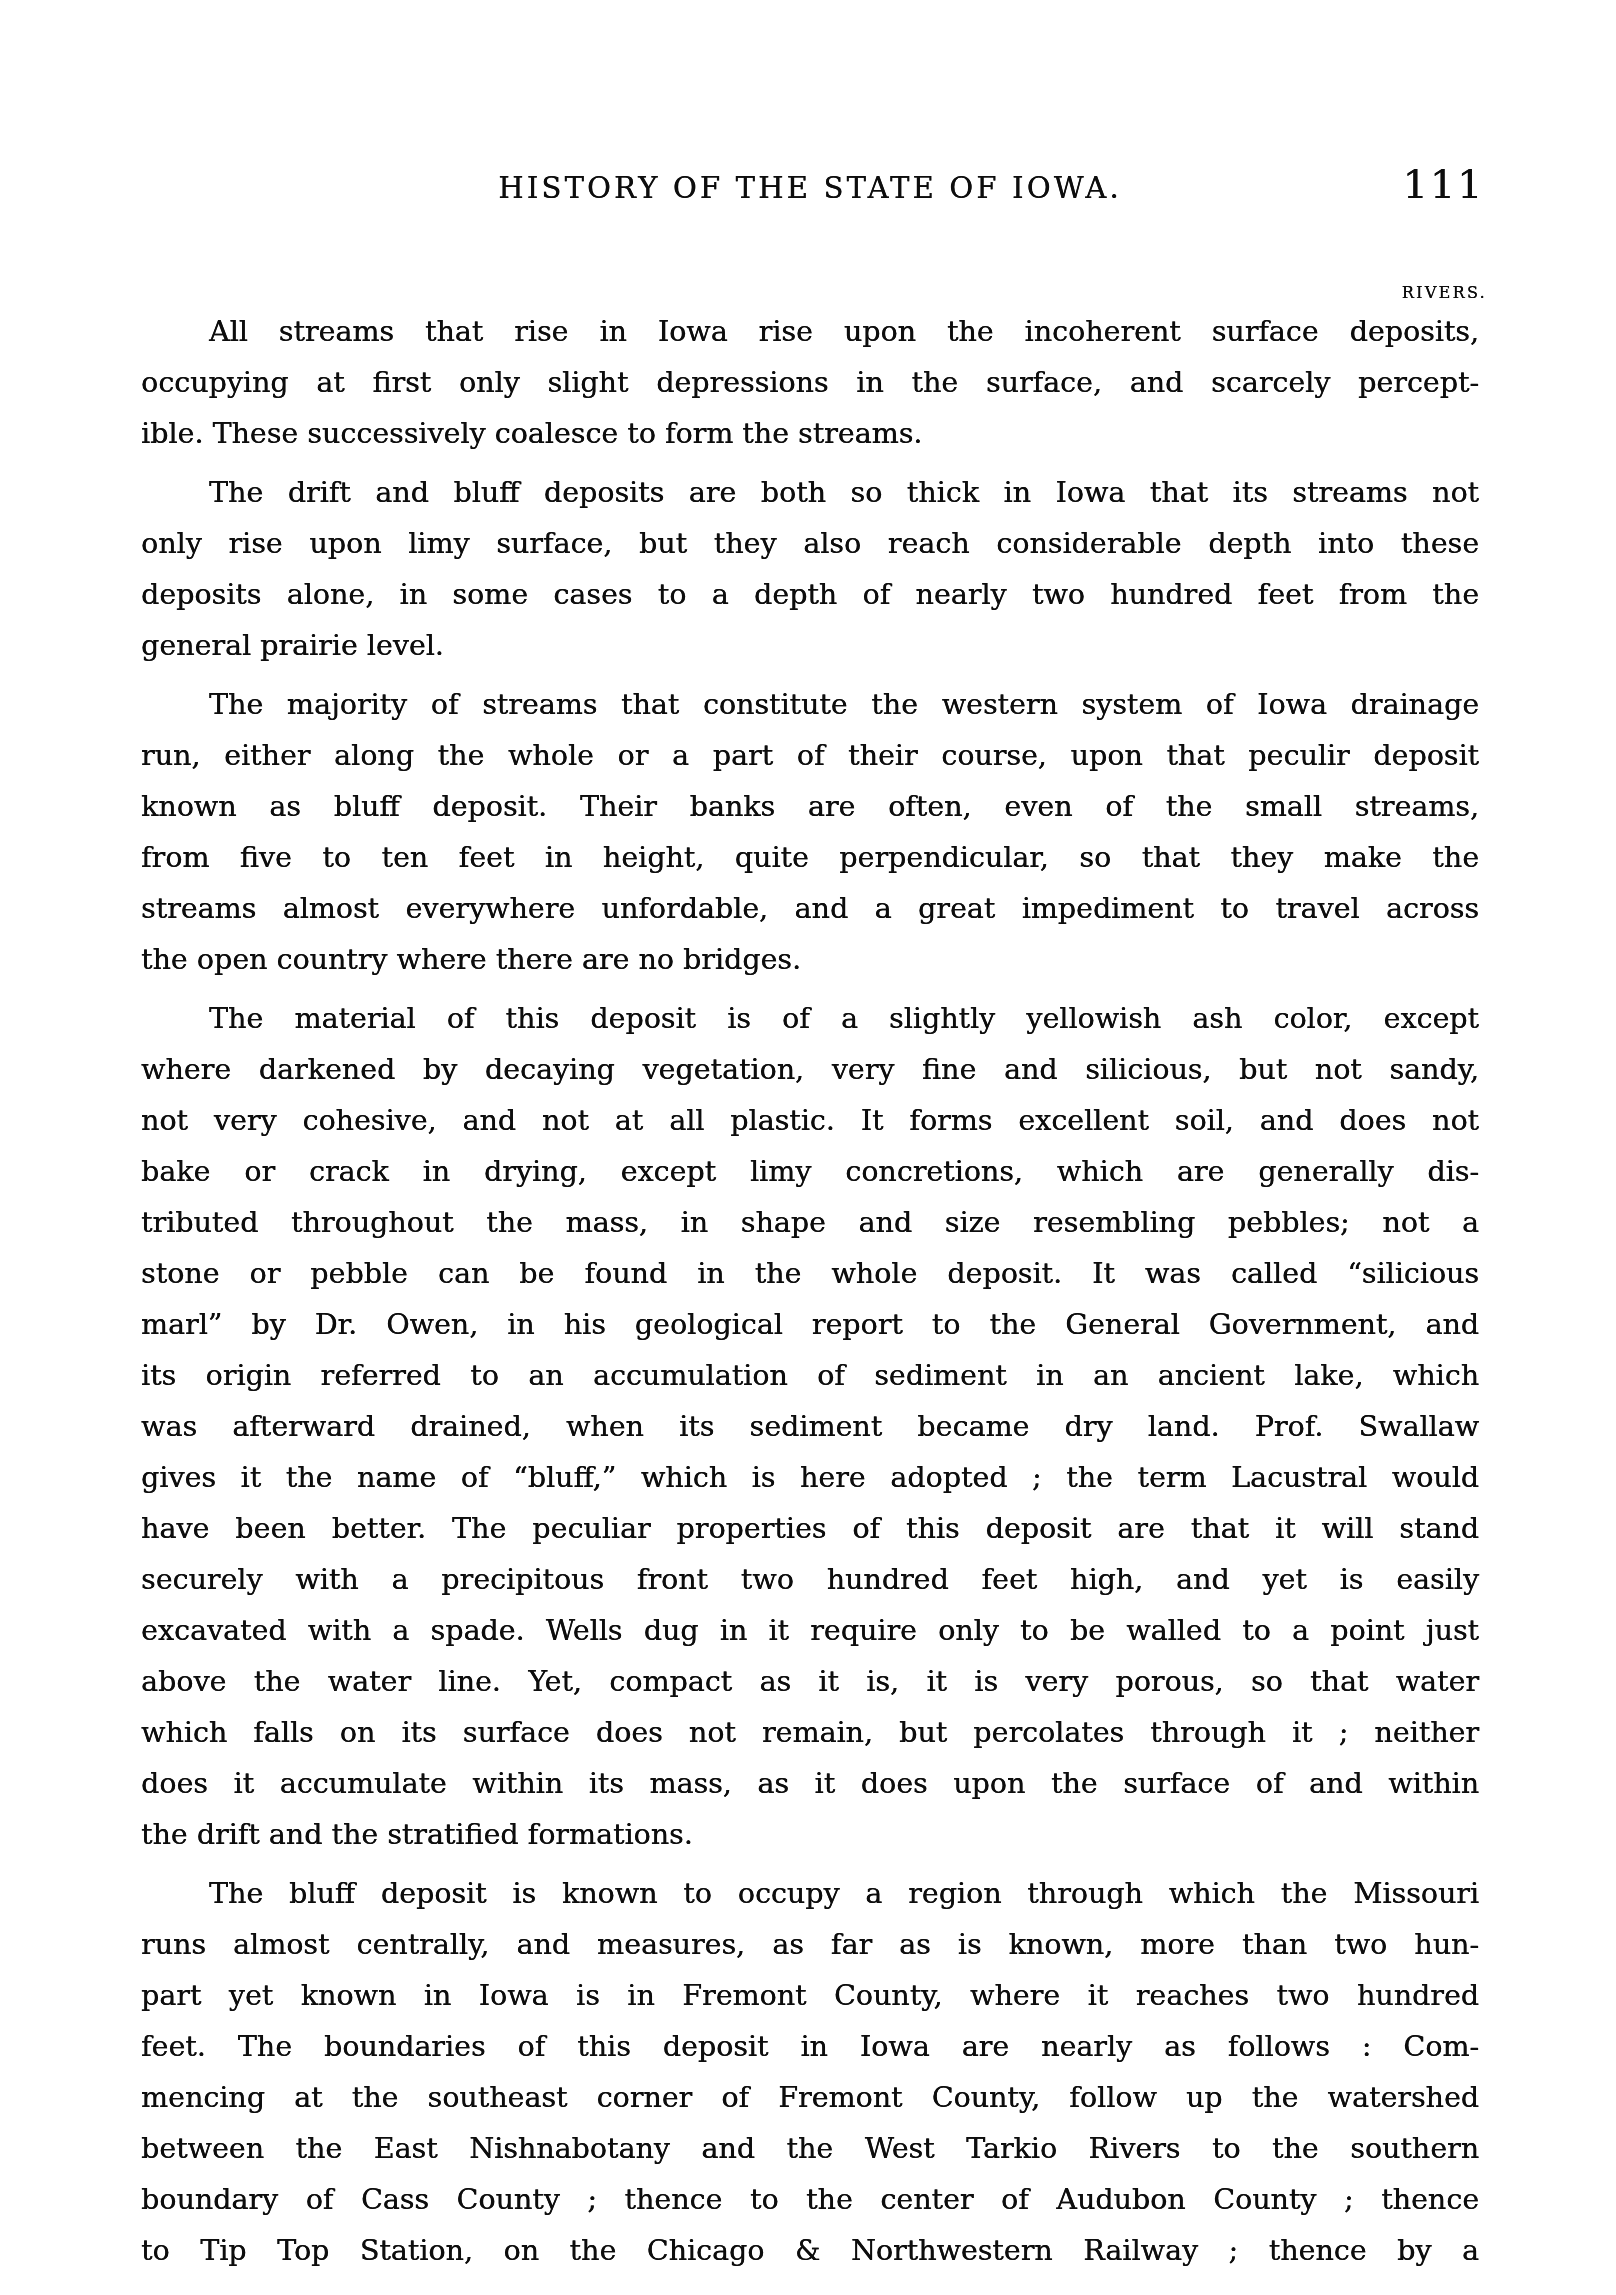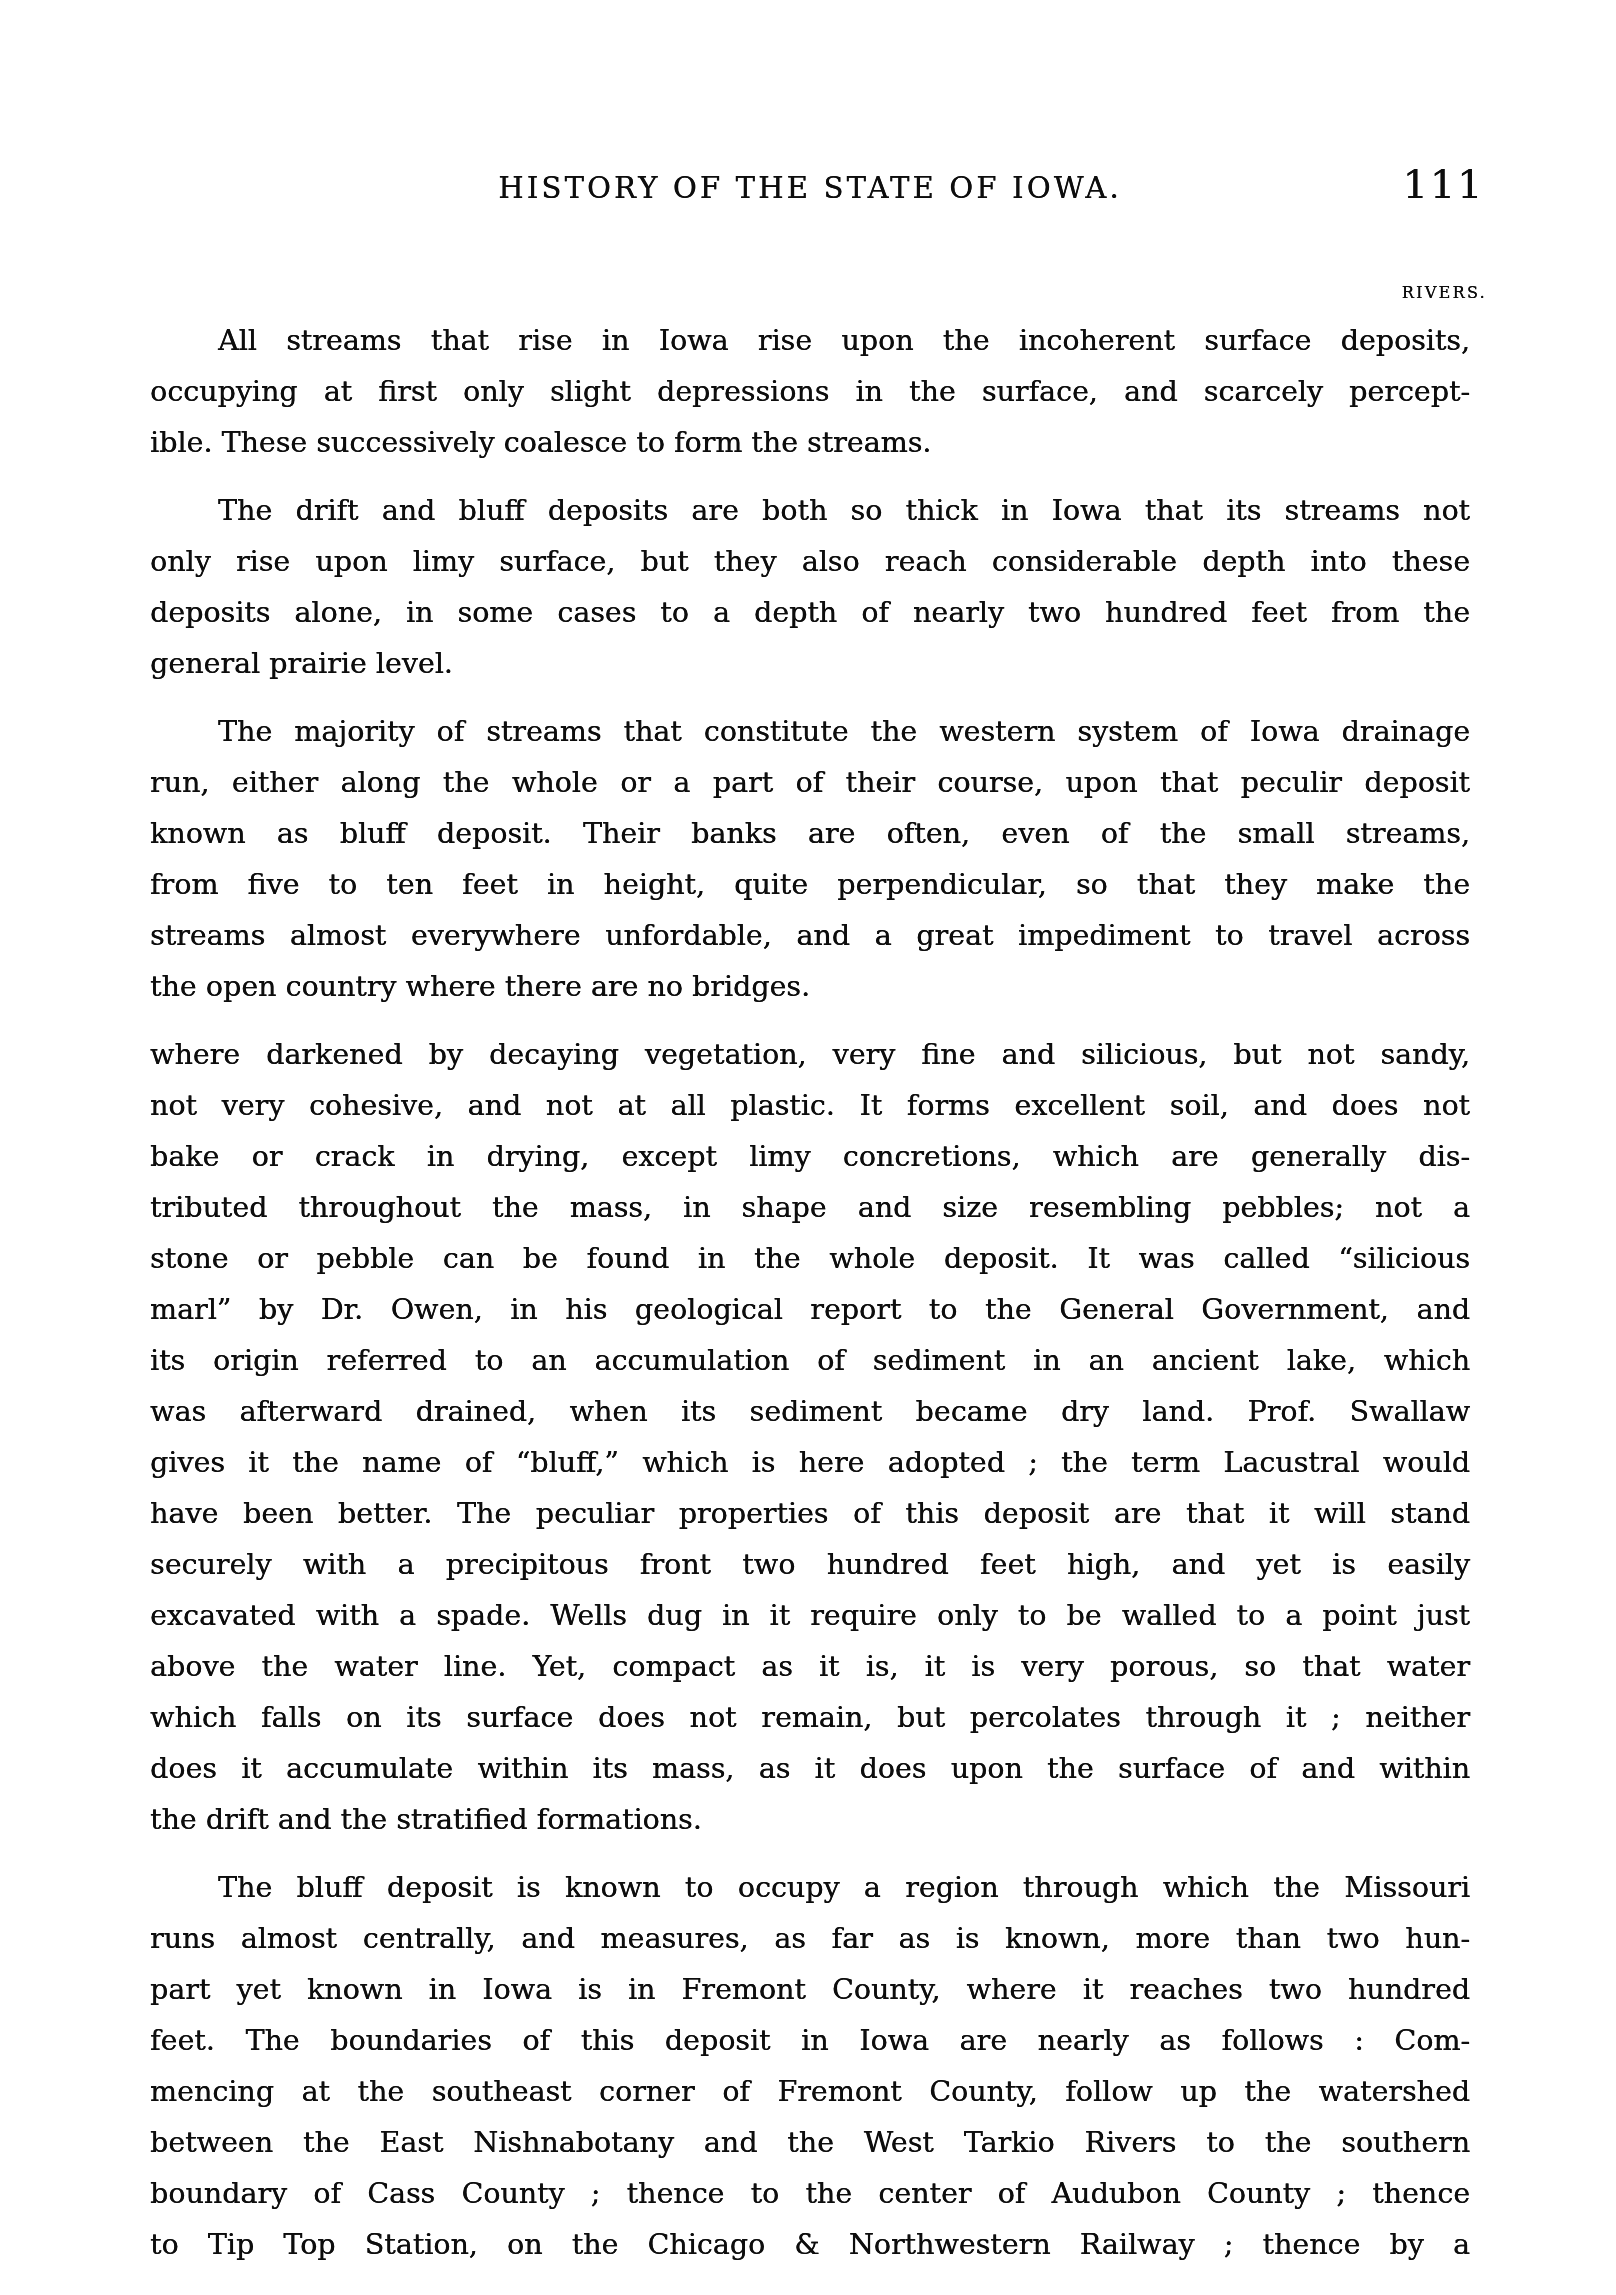--- a/index.html
+++ b/index.html
@@ -47,21 +47,21 @@
   }
   .body-block {
     position: absolute;
     top: 298px;
     left: 133px;
     width: 1354px;
     font-size: 28.5px;
     line-height: 51px;
     text-shadow: 0.3px 0 0 currentColor;
   }
-  .para { margin: 17px; }
+  .para { margin: 8px; }
   .line {
     text-align: justify;
     text-align-last: justify;
   }
   .line.first { text-indent: 68px; }
   .line.last  { text-align-last: left; }
 </style>
 </head>
 <body>
 
@@ -88,20 +88,21 @@
       </div>
       <div class="para">
         <div class="line first">The majority of streams that constitute the western system of Iowa drainage</div>
         <div class="line">run, either along the whole or a part of their course, upon that peculir deposit</div>
         <div class="line">known as bluff deposit.  Their banks are often, even of the small streams,</div>
         <div class="line">from five to ten feet in height, quite perpendicular, so that they make the</div>
         <div class="line">streams almost everywhere unfordable, and a great impediment to travel across</div>
         <div class="line last">the open country where there are no bridges.</div>
       </div>
       <div class="para">
+        <div class="line first">The material of this deposit is of a slightly yellowish ash color, except</div>
         <div class="line">where darkened by decaying vegetation, very fine and silicious, but not sandy,</div>
         <div class="line">not very cohesive, and not at all plastic.  It forms excellent soil, and does not</div>
         <div class="line">bake or crack in drying, except limy concretions, which are generally dis-</div>
         <div class="line">tributed throughout the mass, in shape and size resembling pebbles; not a</div>
         <div class="line">stone or pebble can be found in the whole deposit.  It was called “silicious</div>
         <div class="line">marl” by Dr. Owen, in his geological report to the General Government, and</div>
         <div class="line">its origin referred to an accumulation of sediment in an ancient lake, which</div>
         <div class="line">was afterward drained, when its sediment became dry land.  Prof. Swallaw</div>
         <div class="line">gives it the name of “bluff,” which is here adopted ; the term Lacustral would</div>
         <div class="line">have been better.  The peculiar properties of this deposit are that it will stand</div>

